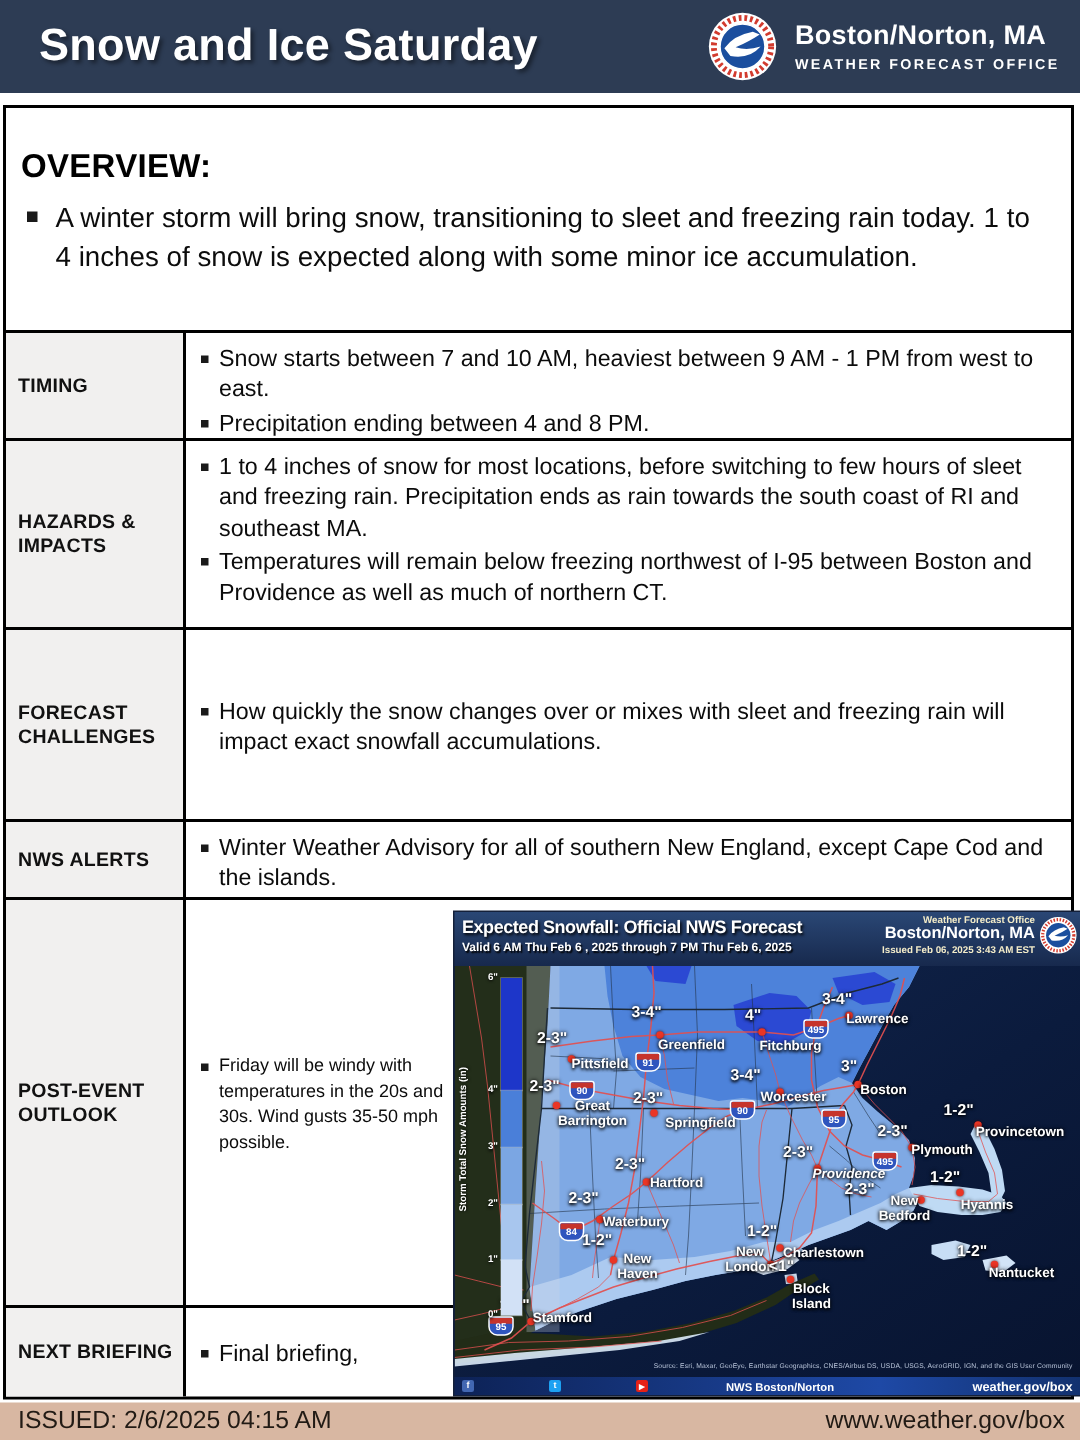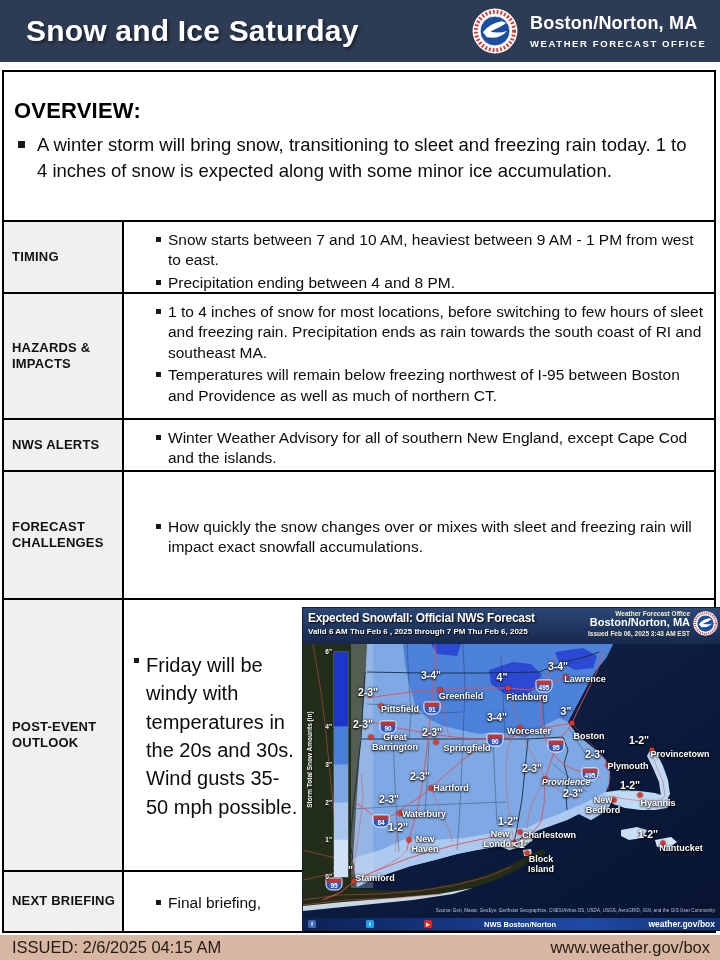--- a/index.html
+++ b/index.html
@@ -20,27 +20,27 @@
   .overview{height:150px;border-bottom:2px solid #000;padding:26px 14px 0 10px;box-sizing:border-box;}
   .ov-head{font-size:22px;font-weight:800;color:#000;letter-spacing:.2px;}
   .ov-bullet{display:flex;margin-top:8px;}
   .sq{flex:none;width:7px;height:7px;background:#1a1a1a;margin:9px 12px 0 4px;}
   .ov-text{font-size:18.5px;line-height:1.38;color:#0c0c0c;}
   .trow{display:flex;border-bottom:2px solid #000;box-sizing:border-box;}
   .trow:last-child{border-bottom:none;flex:1;}
   .tlabel{flex:none;width:120px;border-right:2px solid #000;background:#f1f0ef;box-sizing:border-box;
        display:flex;align-items:center;padding:4px 6px 4px 8px;
        font-size:13px;font-weight:800;color:#111;line-height:1.25;letter-spacing:.2px;}
-  .tcell{flex:1;padding:6px 10px 4px 8px;box-sizing:border-box;margin-left:22px;}
+  .tcell{flex:1;padding:6px 10px 4px 8px;box-sizing:border-box;}
   .cell-bullet{display:flex;margin-top:2px;}
   .sq2{flex:none;width:5px;height:5px;background:#1a1a1a;margin:7px 7px 0 2px;}
   .cell-text{font-size:15.5px;line-height:1.32;color:#0c0c0c;}
   .post-cell{flex:none;width:181px;display:flex;flex-direction:column;justify-content:center;
        padding:0 4px 0 8px;box-sizing:border-box;}
-  .post-cell .cell-text{font-size:20px;line-height:1.42;}
+  .post-cell .cell-text{font-size:12px;line-height:1.42;}
   
   .pfoot{position:absolute;left:0;top:935px;width:720px;height:25px;background:#d8b7a2;
        display:flex;align-items:center;justify-content:space-between;}
   .pfoot span{font-size:16.5px;color:#221b15;}
   .pfoot .fl{margin-left:12px;}
   .pfoot .fr{margin-right:10px;}
   
   .map{position:absolute;left:303px;top:608px;width:417px;height:322px;z-index:5;
        box-shadow:0 0 0 1px #14203a;}
   .map-hdr{height:36px;background:linear-gradient(180deg,#2a4775,#17294d);position:relative;
@@ -139,36 +139,36 @@
           <span class="sq2"></span>
           <span class="cell-text">1 to 4 inches of snow for most locations, before switching to few hours of sleet and freezing rain. Precipitation ends as rain towards the south coast of RI and southeast MA.</span>
         </div>
         <div class="cell-bullet">
           <span class="sq2"></span>
           <span class="cell-text">Temperatures will remain below freezing northwest of I-95 between Boston and Providence as well as much of northern CT.</span>
         </div>
       </div>
     </div>
 
+    <div class="trow" style="height:128px">
+      <div class="tlabel">FORECAST CHALLENGES</div>
+      <div class="tcell" style="display:flex;flex-direction:column;justify-content:center">
+        <div class="cell-bullet">
+          <span class="sq2"></span>
+          <span class="cell-text">How quickly the snow changes over or mixes with sleet and freezing rain will impact exact snowfall accumulations.</span>
+        </div>
+      </div>
+    </div>
+
     <div class="trow" style="height:52px">
       <div class="tlabel">NWS ALERTS</div>
       <div class="tcell">
         <div class="cell-bullet">
           <span class="sq2"></span>
           <span class="cell-text">Winter Weather Advisory for all of southern New England, except Cape Cod and the islands.</span>
-        </div>
-      </div>
-    </div>
-
-    <div class="trow" style="height:128px">
-      <div class="tlabel">FORECAST CHALLENGES</div>
-      <div class="tcell" style="display:flex;flex-direction:column;justify-content:center">
-        <div class="cell-bullet">
-          <span class="sq2"></span>
-          <span class="cell-text">How quickly the snow changes over or mixes with sleet and freezing rain will impact exact snowfall accumulations.</span>
         </div>
       </div>
     </div>
 
     <div class="trow" style="height:272px">
       <div class="tlabel">POST-EVENT OUTLOOK</div>
       <div class="post-cell">
         <div class="cell-bullet">
           <span class="sq2"></span>
           <span class="cell-text">Friday will be windy with temperatures in the 20s and 30s. Wind gusts 35-50 mph possible.</span>
@@ -315,21 +315,21 @@
           <div class="mcity" style="left: 97px; top: 66px;">Pittsfield</div>
           <div class="mval" style="left: 65px; top: 48px;">2-3"</div>
           <div class="mdot" style="left: 68px; top: 93px;"></div>
           <div class="mcity" style="left: 92px; top: 99px;">Great
 Barrington</div>
           <div class="mval" style="left: 60px; top: 80px;">2-3"</div>
           <div class="mdot" style="left: 217px; top: 84px;"></div>
           <div class="mcity" style="left: 226px; top: 88px;">Worcester</div>
           <div class="mval" style="left: 194px; top: 73px;">3-4"</div>
           <div class="mdot" style="left: 269px; top: 79px;"></div>
-          <div class="mcity" style="left: 286px; top: 83px; margin-top: 10px;">Boston</div>
+          <div class="mcity" style="left: 286px; top: 83px;">Boston</div>
           <div class="mval" style="left: 263px; top: 67px;">3"</div>
           <div class="mdot" style="left: 133px; top: 98px;"></div>
           <div class="mcity" style="left: 164px; top: 105px;">Springfield</div>
           <div class="mval" style="left: 129px; top: 88px;">2-3"</div>
           <div class="mdot" style="left: 128px; top: 144px;"></div>
           <div class="mcity" style="left: 148px; top: 145px;">Hartford</div>
           <div class="mval" style="left: 117px; top: 132px;">2-3"</div>
           <div class="mdot" style="left: 242px; top: 135px;"></div>
           <div class="mcity" style="left: 263px; top: 139px; font-style: italic;">Providence</div>
           <div class="mval" style="left: 229px; top: 124px;">2-3"</div>

